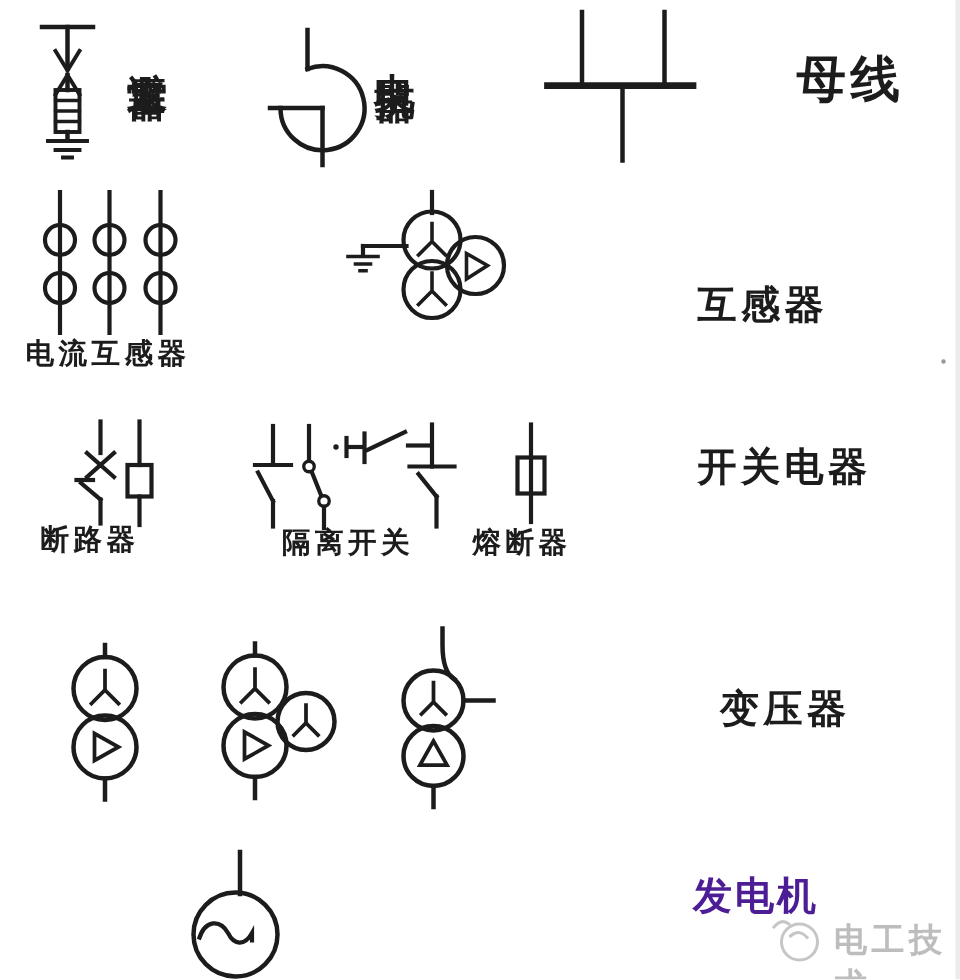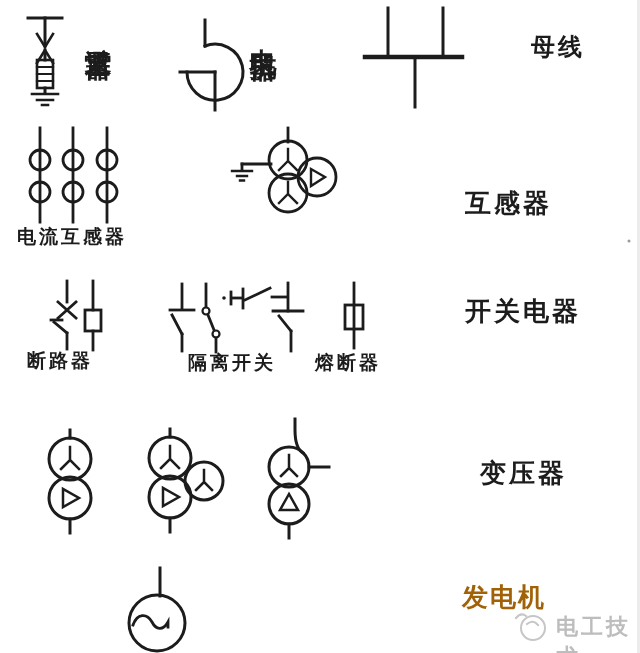--- a/index.html
+++ b/index.html
@@ -5,24 +5,24 @@
   html,body{margin:0;padding:0;background:#fff;}
   #stage{
     position:relative;width:640px;height:653px;background:#ffffff;overflow:hidden;
     font-family:"Liberation Serif","DejaVu Serif",serif;color:#1c1c1c;
   }
   #symbols{position:absolute;left:0;top:0;}
   .lbl{position:absolute;font-weight:bold;white-space:nowrap;letter-spacing:3px;line-height:1.1;}
   .lbl-v{position:absolute;font-weight:bold;writing-mode:vertical-rl;text-orientation:upright;letter-spacing:4px;line-height:1;}
   .cat{font-size:26px;margin-left:28px;}
   .sm{font-size:19px;}
-  .busbar-main{position:absolute;left:531px;top:31px;font-size:24px;font-weight:bold;letter-spacing:3px;}
+  .busbar-main{position:absolute;left:531px;top:31px;font-size:33px;font-weight:bold;letter-spacing:3px;}
   .busbar-sub{position:absolute;left:479px;top:59px;font-size:25px;font-weight:bold;letter-spacing:0;}
   .gen{position:absolute;left:462px;top:580px;font-size:26px;font-weight:bold;letter-spacing:2px;
-       font-family:"Liberation Sans","DejaVu Sans",sans-serif;color:#a16207;}
+       font-family:"Liberation Sans","DejaVu Sans",sans-serif;color:#4c1d95;}
   .wm-text{position:absolute;left:556px;top:612px;font-size:22px;font-weight:bold;letter-spacing:3px;
        color:#bdbdbd;font-family:"Liberation Sans","DejaVu Sans",sans-serif;}
   .edge-strip{position:absolute;right:0;top:0;width:3px;height:653px;background:#ececec;}
 </style>
 </head>
 <body>
 
 <div id="stage">
 
   <svg id="symbols" width="640" height="653" viewBox="0 0 640 653" fill="none" stroke="#1c1c1c" stroke-width="3" stroke-linecap="square">
@@ -174,20 +174,20 @@
   <div class="lbl cat" style="left:437px;top:190px;">互感器</div>
 
   <div class="lbl sm" style="left:27px;top:351px;">断路器</div>
 
   <div class="lbl sm" style="left:161px;top:353px;padding-left:27px;">隔离开关</div>
 
   <div class="lbl sm" style="left:315px;top:353px;">熔断器</div>
 
   <div class="lbl cat" style="left:437px;top:298px;text-align:right;">开关电器</div>
 
-  <div class="lbl cat" style="left:452px;top:460px;">变压器</div>
+  <div class="lbl cat" style="left:452px;top:460px;font-family:Liberation Mono, monospace;">变压器</div>
 
   <div class="gen">发电机</div>
 
   <div class="wm-text">电工技术</div>
 
   <div class="edge-strip"></div>
 </div>
 
 </body></html>

